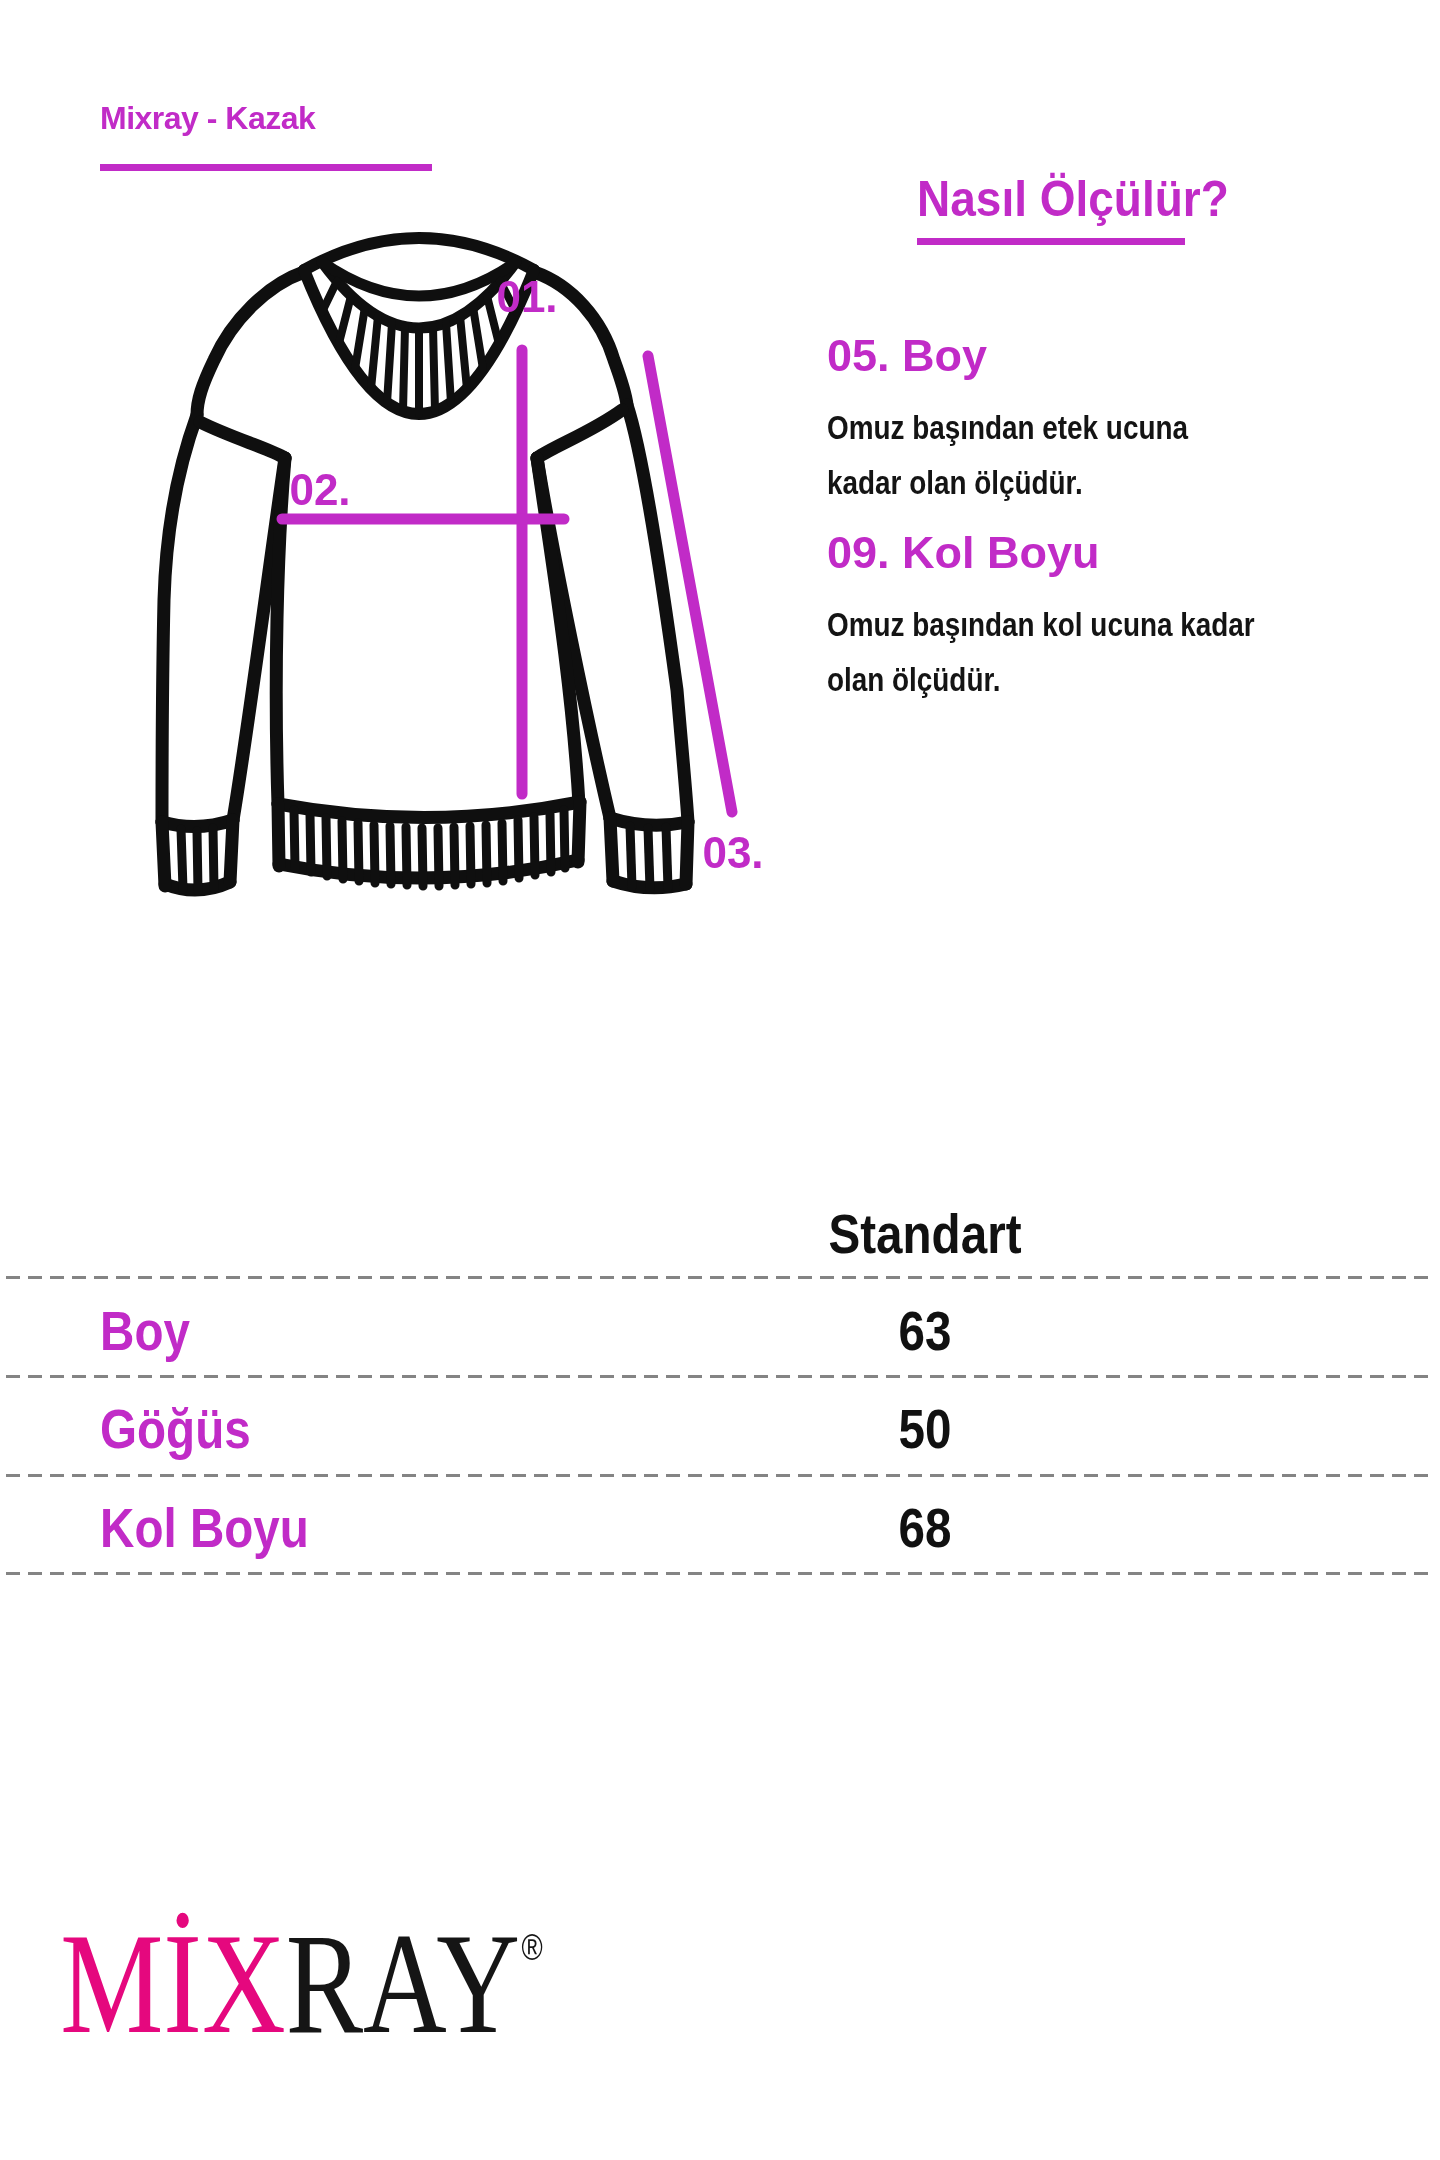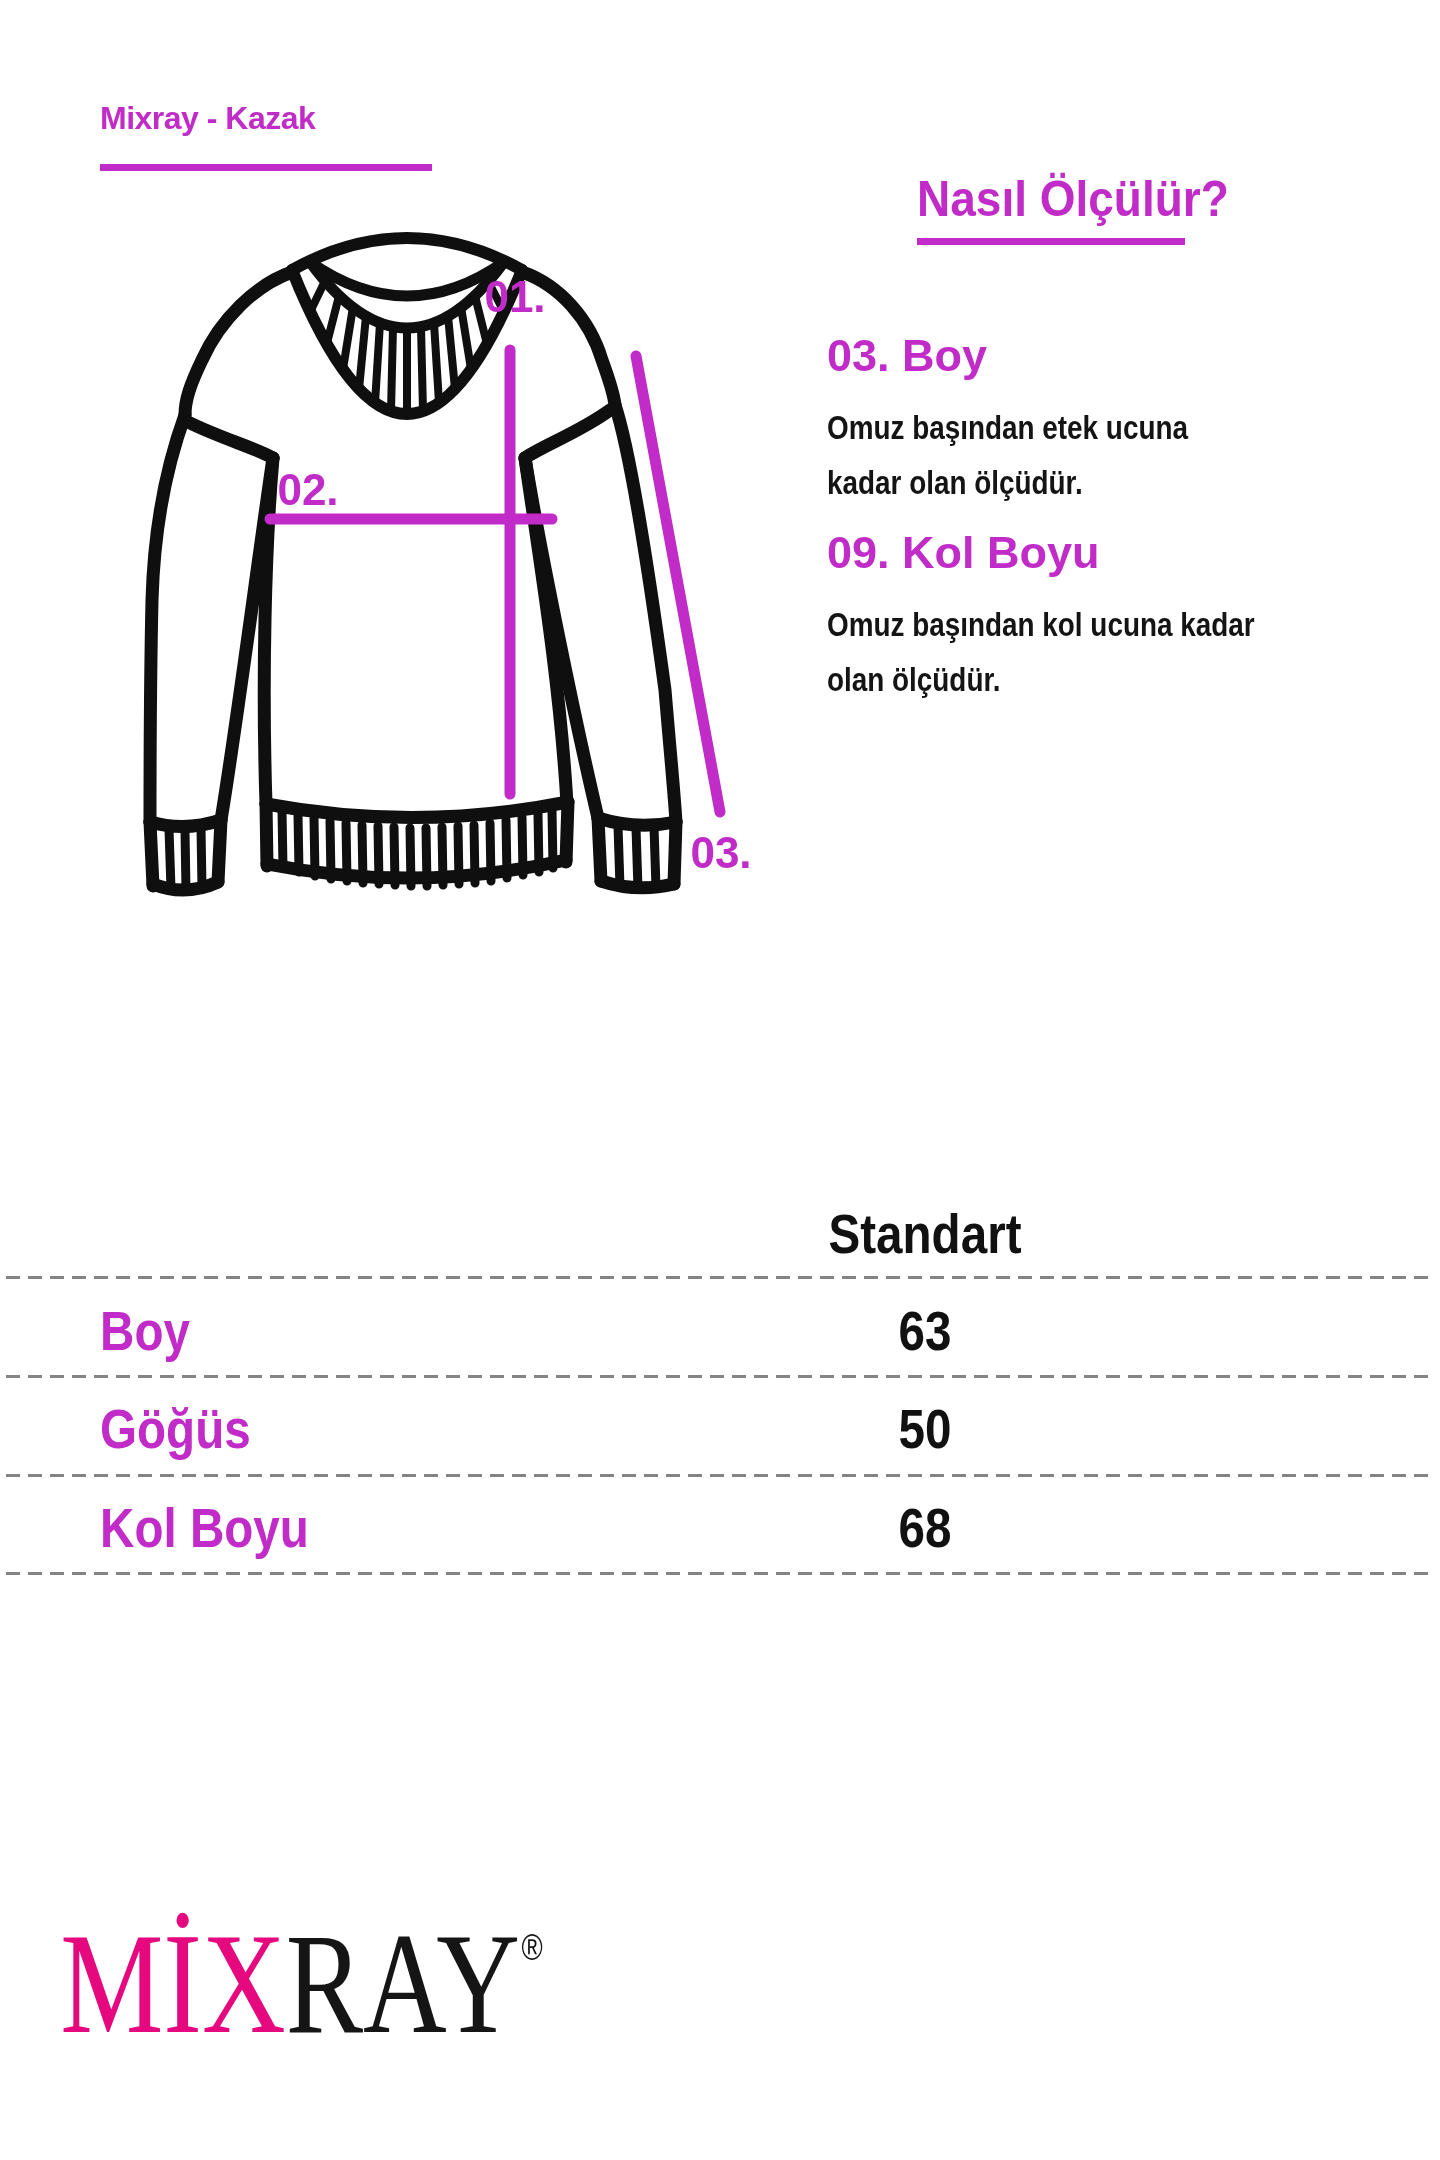--- a/index.html
+++ b/index.html
@@ -3,21 +3,21 @@
 <meta charset="utf-8">
 <style>
   * { margin:0; padding:0; box-sizing:border-box; }
   html,body { width:1440px; height:2160px; background:#ffffff; font-family:"Liberation Sans", sans-serif; overflow:hidden; position:relative; }
 
   
   .page-title { position:absolute; left:100px; top:100px; font-size:32px; font-weight:bold; color:#C12BC7; letter-spacing:-0.5px; }
   .title-underline { position:absolute; left:100px; top:164px; width:332px; height:7px; background:#C12BC7; }
 
   
-  .diagram-wrap { position:absolute; left:70px; top:210px; width:700px; height:700px;text-decoration:underline; }
+  .diagram-wrap { position:absolute; left:82px; top:210px; width:700px; height:700px;text-decoration:underline; }
 
   
   .howto { position:absolute; left:827px; top:150px; width:540px;margin-top:20px; }
   .howto-heading { margin-left:90px; font-size:50px; font-weight:bold; color:#C12BC7; display:inline-block; transform:scaleX(0.92); transform-origin:left top; white-space:nowrap; }
   .howto-underline { margin-left:90px; margin-top:10px; width:268px; height:7px; background:#C12BC7; }
   .howto-section h3 { font-size:45px; font-weight:bold; color:#C12BC7; line-height:1.22; margin-bottom:16px; white-space:nowrap; }
   .howto-section p { width:532px; font-size:34px; font-weight:bold; color:#141414; line-height:1.62; transform:scaleX(0.82); transform-origin:left top; }
   .sec-1 { margin-top:84px; }
   .sec-2 { margin-top:12px; }
   .sec-3 { margin-top:16px; }
@@ -149,21 +149,21 @@
       <text x="651" y="658">03.</text>
     </g>
   </svg>
 </div>
 
 <div class="howto">
   <h2 class="howto-heading">Nasıl Ölçülür?</h2>
   <div class="howto-underline"></div>
 
   <div class="howto-section sec-1">
-    <h3>03. Boy</h3>
+    <h3>05. Boy</h3>
     <p>Omuz başından etek ucuna kadar olan ölçüdür.</p>
   </div>
   <div class="howto-section sec-3">
     <h3>09. Kol Boyu</h3>
     <p>Omuz başından kol ucuna kadar olan ölçüdür.</p>
   </div>
 </div>
 
 <div class="size-table">
   <div class="tbl-header" style="top:1201px;">Standart</div>

